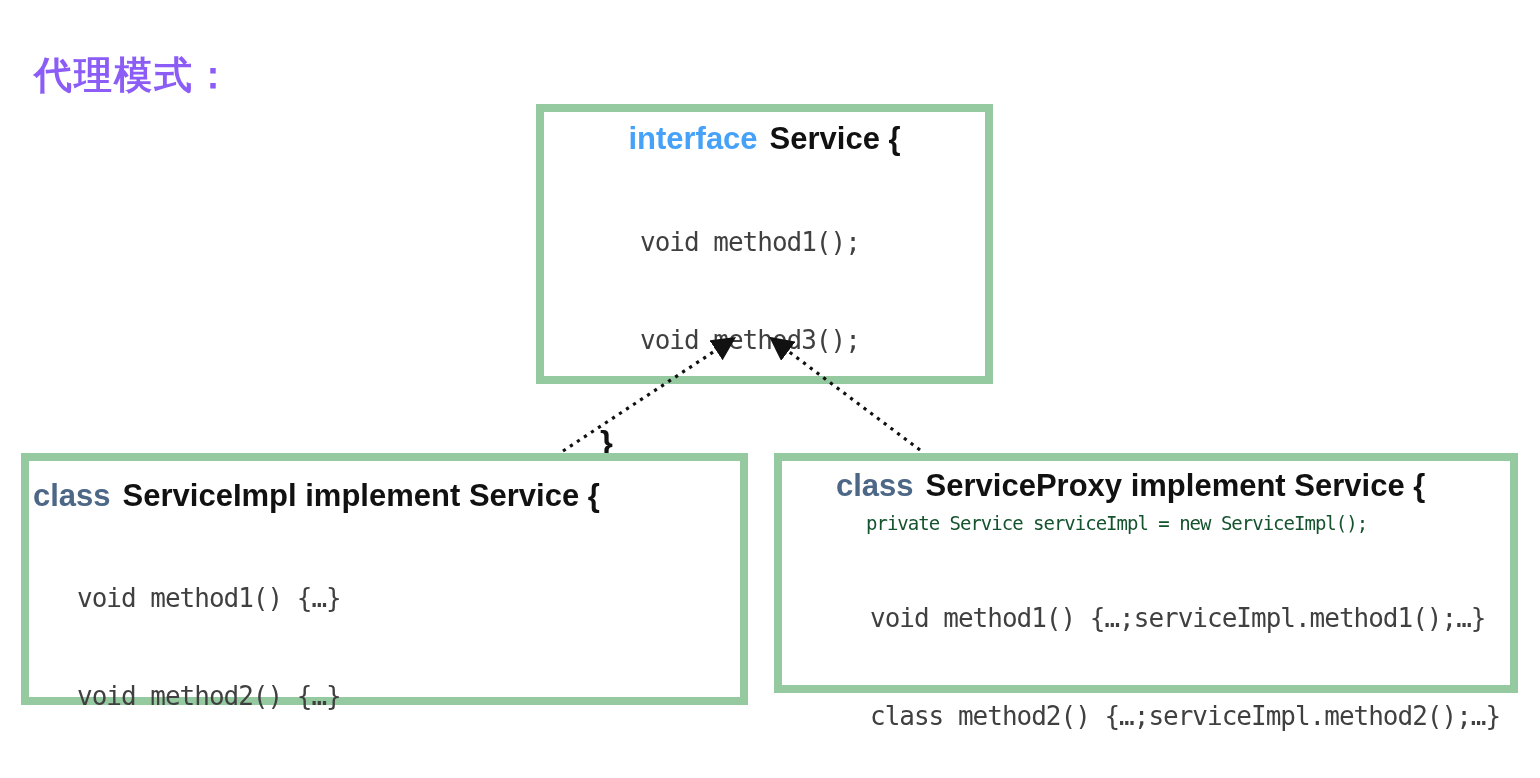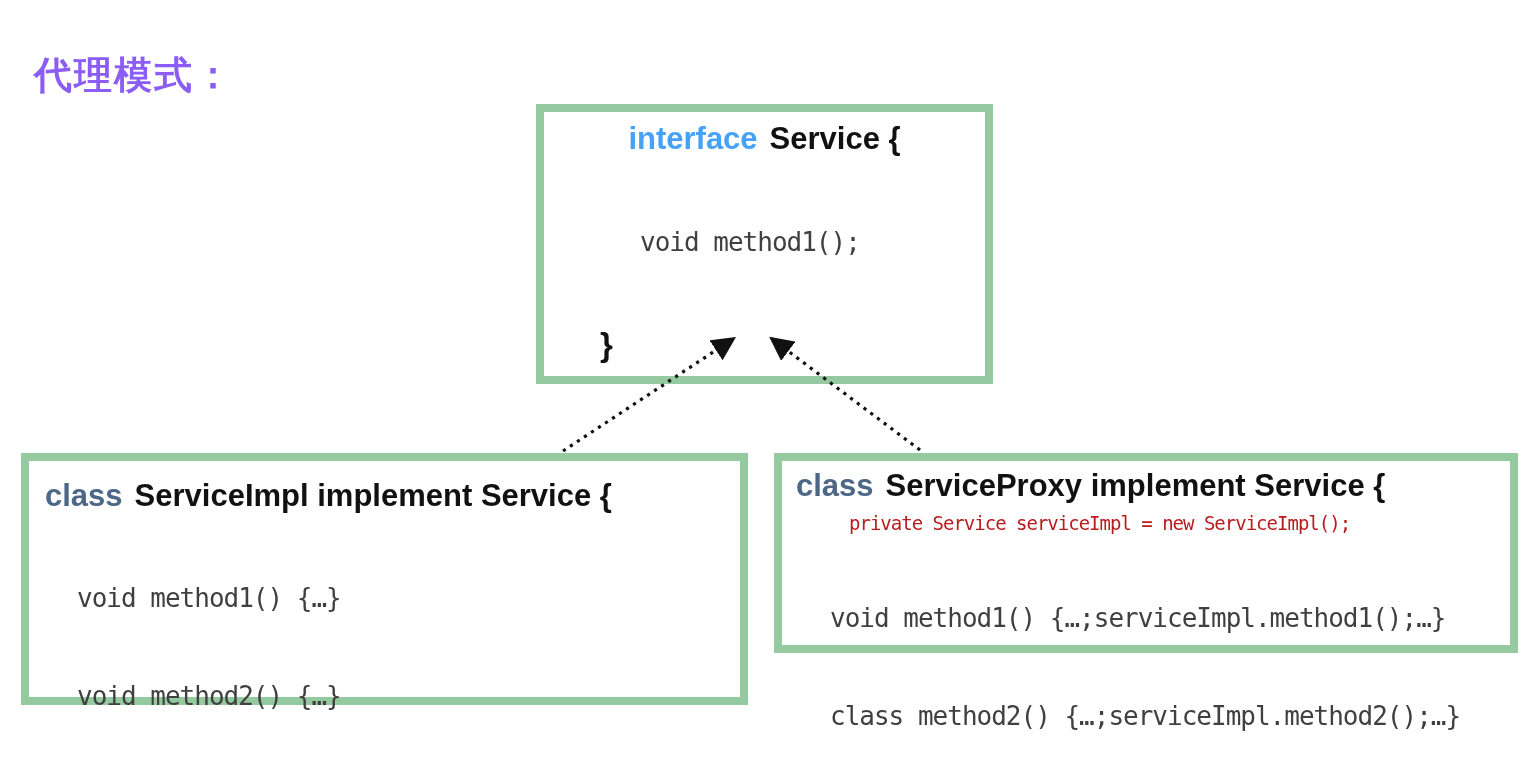--- a/index.html
+++ b/index.html
@@ -21,31 +21,31 @@
     letter-spacing: 2px;
   }
   .code-box {
     position: absolute;
     box-sizing: border-box;
     border: 8px solid #95C9A0;
     background: #ffffff;
   }
   #interface-box { left: 536px; top: 104px; width: 457px; height: 280px; }
   #impl-box      { left: 21px;  top: 453px; width: 727px; height: 252px; }
-  #proxy-box     { left: 774px; top: 453px; width: 744px; height: 200px; }
+  #proxy-box     { left: 774px; top: 453px; width: 744px; height: 240px; padding-left: 40px; }
 
   .box-header {
     font-weight: 700;
     font-size: 31px;
     color: #111111;
     line-height: 42px;
     white-space: nowrap;
   }
   #interface-box .box-header { text-align: center; margin-top: 6px; }
-  #impl-box .box-header  { margin-top: 14px; padding-left: 16px; }
+  #impl-box .box-header  { margin-top: 14px; padding-left: 4px; }
   #proxy-box .box-header { margin-top: 4px;  padding-left: 14px; }
 
   .kw { margin-right: 12px; }
   .kw-interface { color: #45A2F8; }
   .kw-class     { color: #4D6787; }
 
   .code-lines {
     font-family: "DejaVu Sans Mono", monospace;
     font-size: 26px;
     color: #404040;
@@ -54,25 +54,24 @@
   }
   .code-lines .code-line { line-height: 38px; }
   #interface-box .code-lines { padding-left: 96px; margin-top: 3px; }
   #impl-box .code-lines      { padding-left: 48px; margin-top: 2px; }
   #proxy-box .code-lines     { padding-left: 48px; margin-top: 0; }
 
   .field-line {
     font-family: "DejaVu Sans Mono", monospace;
     font-size: 19px;
     line-height: 32px;
-    color: #b91c1c;
+    color: #14532d;
     padding-left: 44px;
     letter-spacing: -1px;
     white-space: pre;
-    margin-left: 23px;
   }
   .closing-brace {
     font-weight: 700;
     font-size: 33px;
     line-height: 44px;
     color: #111111;
   }
   #interface-box .closing-brace { padding-left: 56px; margin-top: 2px; }
 
   #arrow-layer {
@@ -89,20 +88,21 @@
 <div id="canvas">
 
   <div class="diagram-title">代理模式：</div>
 
   <div id="interface-box" class="code-box">
     <div class="box-header">
       <span class="kw kw-interface">interface</span><span>Service {</span>
     </div>
     <div class="code-lines">
       <div class="code-line">void method1();</div>
+      <div class="code-line">void method3();</div>
     </div>
     <div class="closing-brace">}</div>
   </div>
 
   <div id="impl-box" class="code-box">
     <div class="box-header">
       <span class="kw kw-class">class</span><span>ServiceImpl implement Service {</span>
     </div>
     <div class="code-lines">
       <div class="code-line">void method1() {…}</div>

